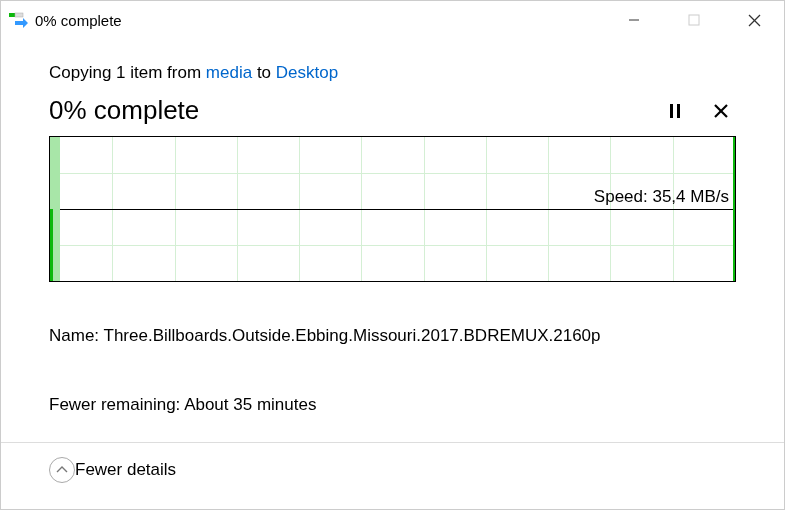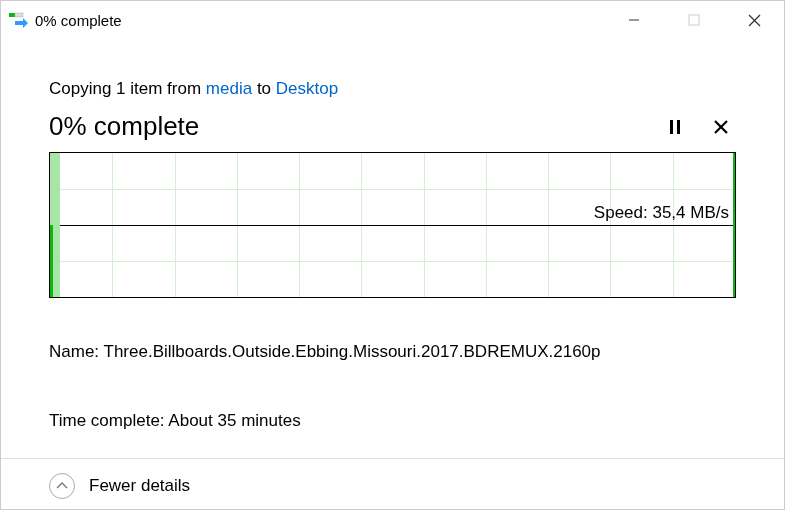--- a/index.html
+++ b/index.html
@@ -42,21 +42,21 @@
       font-size: 14px;
       color: #333;
     }
     .win-btn.disabled { color: #bbb; }
     .win-btn svg { display: block; }
     .content {
       padding: 10px 48px 0 48px;
     }
     .copy-line {
       font-size: 17px;
-      margin-top: 30px;
+      margin-top: 14px;
       margin-bottom: 12px;
     }
     .copy-line .link { color: #0066cc; }
     .progress-row {
       display: flex;
       align-items: center;
       justify-content: space-between;
       margin-bottom: 10px;
     }
     .progress-text {
@@ -133,21 +133,21 @@
     }
     .footer-sep {
       border: none;
       border-top: 1px solid #ddd;
       margin-top: 22px;
     }
     .footer {
       display: flex;
       align-items: center;
       padding: 14px 48px;
-      gap: 14px;
+      gap: 0;
     }
     .chevron-circle {
       width: 26px;
       height: 26px;
       border: 1px solid #aaa;
       border-radius: 50%;
       display: flex;
       align-items: center;
       justify-content: center;
     }
@@ -229,21 +229,21 @@
     <div class="right-edge"></div>
     <div class="speed-label">
       <span>Speed: </span><span>35,4 MB/s</span>
     </div>
   </div>
 
   <div class="detail-line">
     <span>Name: </span><span>Three.Billboards.Outside.Ebbing.Missouri.2017.BDREMUX.2160p</span>
   </div>
   <div class="detail-line">
-    <span>Time complete: </span><span>About 35 minutes</span>
+    <span>Fewer remaining: </span><span>About 35 minutes</span>
   </div>
 </div>
 
 <hr class="footer-sep">
 
 <div class="footer">
   <div class="chevron-circle">
     <svg width="12" height="8">
       <polyline points="1,6 6,1 11,6" fill="none" stroke="#777" stroke-width="1.4"></polyline>
     </svg>

